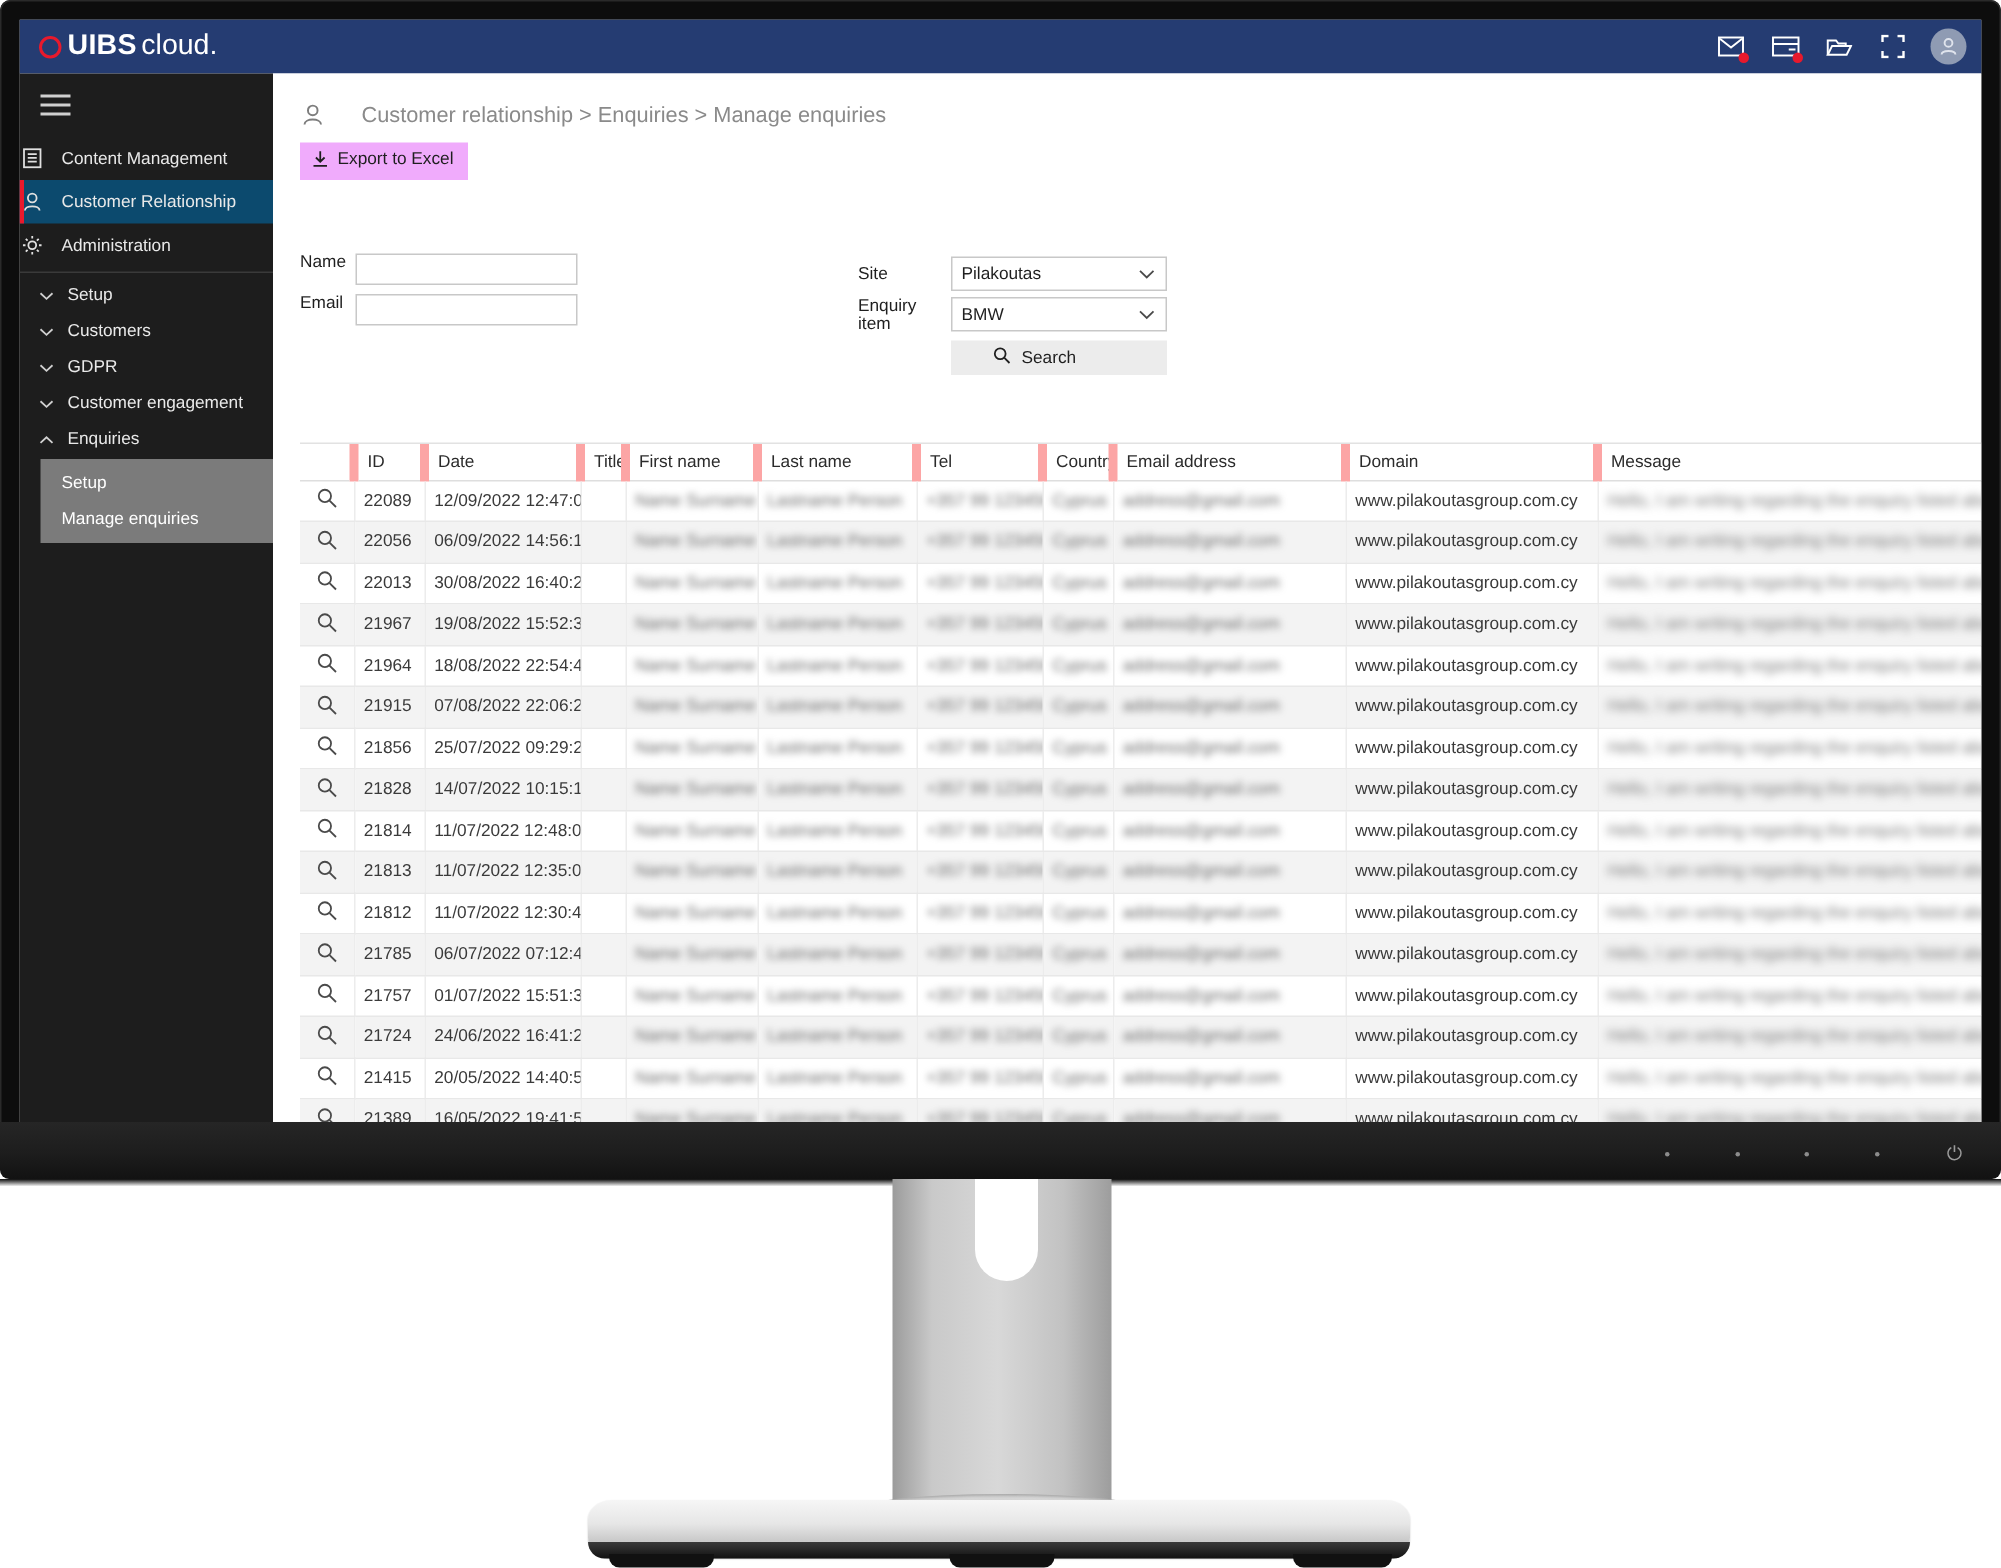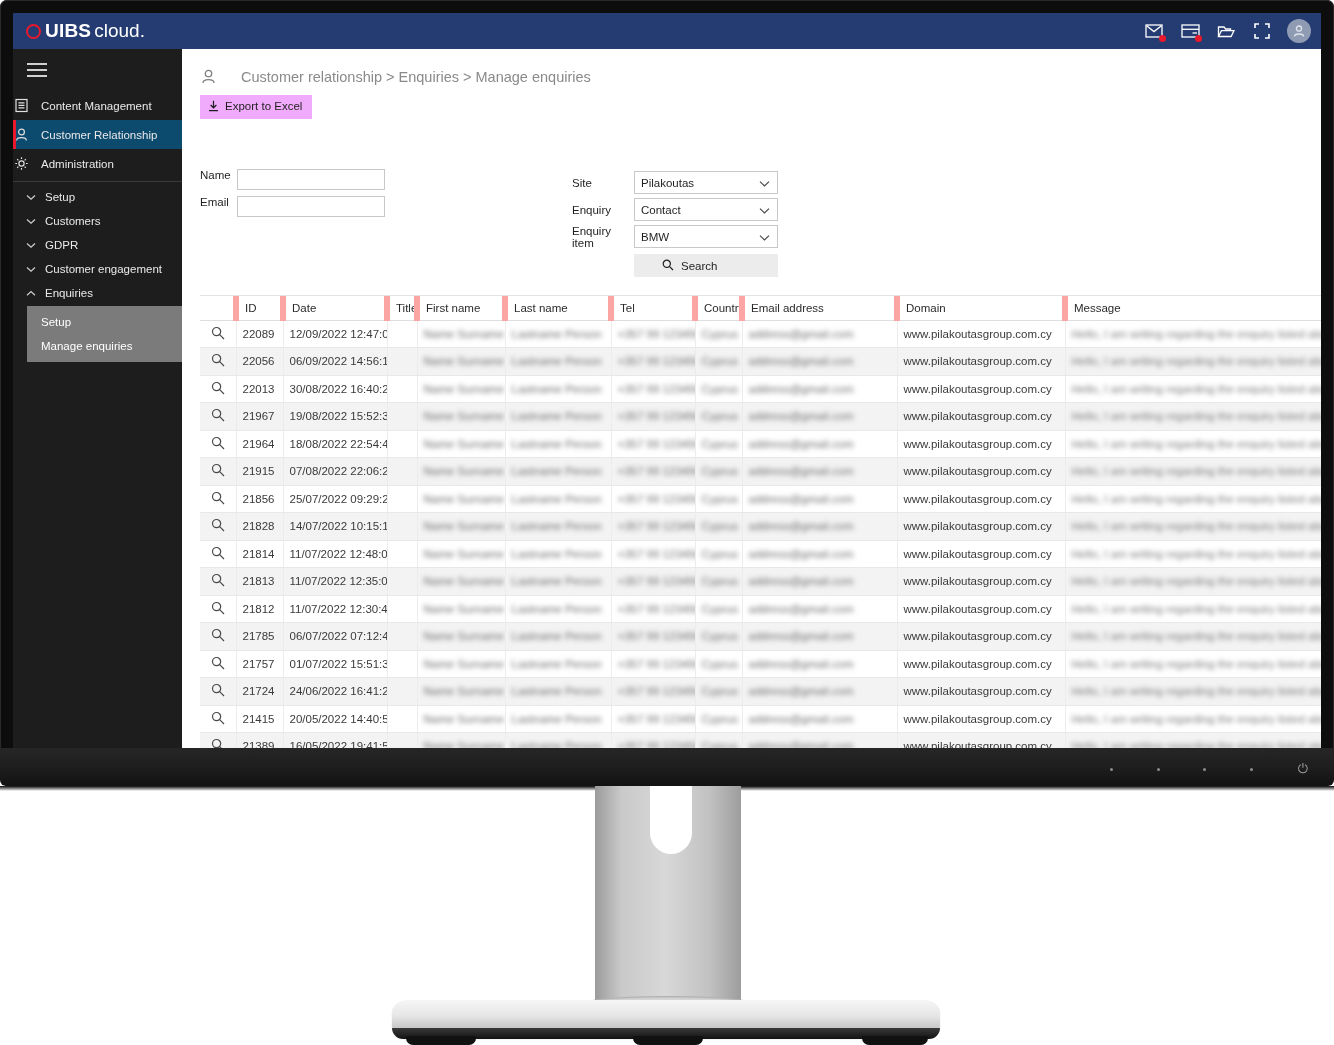--- a/index.html
+++ b/index.html
@@ -413,31 +413,20 @@
               <span class="flabel">Email</span>
               <input class="finput" type="text" value="" placeholder="" style="">
             </div>
           </div>
 
           <div class="form2">
             <div class="f2row">
               <span class="f2label">Site</span>
               <div class="fselect">
                 <span>Pilakoutas</span>
-                <span class="sel-chev">
-                  <svg width="11" height="8" viewBox="0 0 11 8">
-                      <path d="M1 1.6 L5.5 6 L10 1.6" fill="none" stroke="currentColor" stroke-width="1.2"></path>
-                    </svg>
-                </span>
-              </div>
-            </div>
-            <div class="f2row">
-              <span class="f2label">Enquiry</span>
-              <div class="fselect">
-                <span>Contact</span>
                 <span class="sel-chev">
                   <svg width="11" height="8" viewBox="0 0 11 8">
                       <path d="M1 1.6 L5.5 6 L10 1.6" fill="none" stroke="currentColor" stroke-width="1.2"></path>
                     </svg>
                 </span>
               </div>
             </div>
             <div class="f2row">
               <span class="f2label">Enquiry item</span>
               <div class="fselect">

